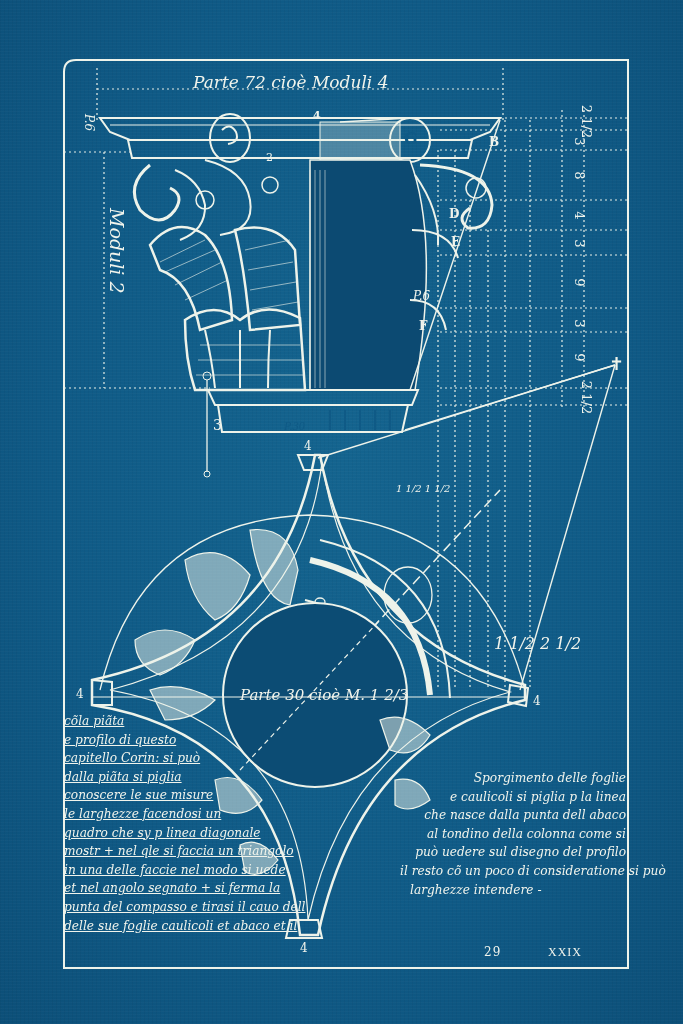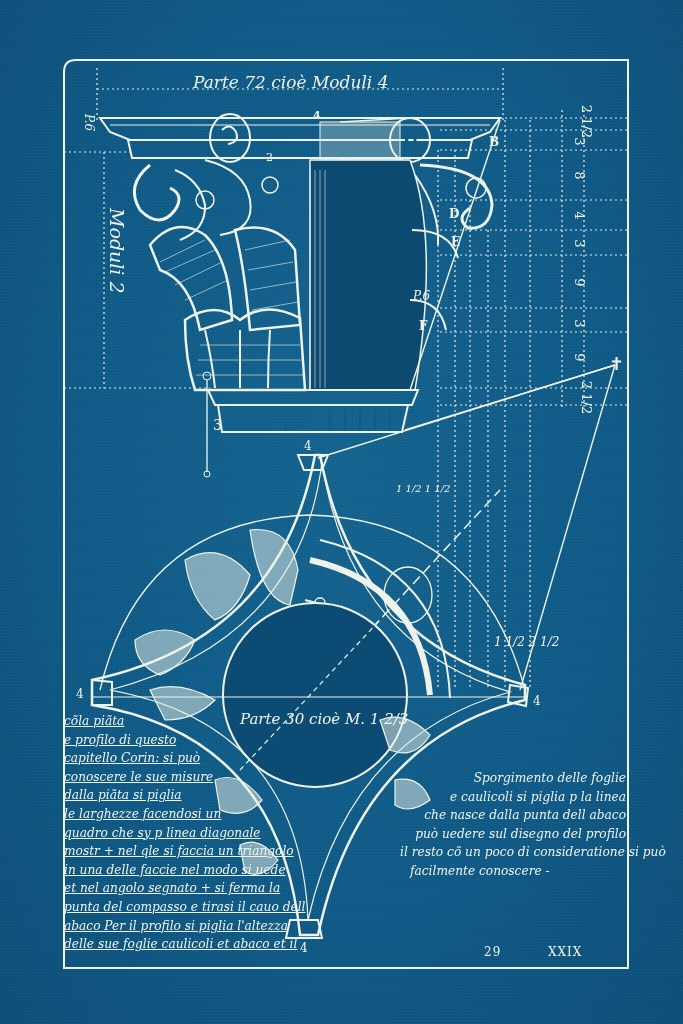--- a/index.html
+++ b/index.html
@@ -229,46 +229,46 @@
   <div class="scale" style="left:575px; top:275px;">9</div>
   <div class="scale" style="left:575px; top:316px;">3</div>
   <div class="scale" style="left:575px; top:350px;">9</div>
   <div class="scale" style="left:570px; top:390px;">2 1/2</div>
 
   <div class="lbl" style="left:304px; top:440px; font-weight:normal;">4</div>
   <div class="lbl" style="left:76px; top:688px; font-weight:normal;">4</div>
   <div class="lbl" style="left:533px; top:695px; font-weight:normal;">4</div>
   <div class="lbl" style="left:300px; top:942px; font-weight:normal;">4</div>
   <div class="txt" style="left:396px; top:484px; font-size:10px;">1 1/2 1 1/2</div>
-  <div class="txt" style="left:494px; top:636px; font-size:12px;">1 1/2 2 1/2</div>
-
-  <div class="txt" style="left:240px; top:712px; font-size:15px;">Parte 30 cioè M. 1 2/3</div>
+  <div class="txt" style="left:494px; top:636px; font-size:16px;">1 1/2 2 1/2</div>
+
+  <div class="txt" style="left:240px; top:688px; font-size:15px;">Parte 30 cioè M. 1 2/3</div>
 
   <div class="para" style="left:64px; top:712px;text-decoration:underline;">
     <div>cõla piãta</div>
     <div>e profilo di questo</div>
     <div>capitello Corin: si può</div>
+    <div>dalla piãta si piglia</div>
     <div>conoscere le sue misure</div>
-    <div>dalla piãta si piglia</div>
     <div>le larghezze facendosi un</div>
     <div>quadro che sy p linea diagonale</div>
     <div>mostr + nel qle si faccia un triangolo</div>
     <div>in una delle faccie nel modo si uede</div>
     <div>et nel angolo segnato + si ferma la</div>
     <div>punta del compasso e tirasi il cauo dell</div>
-    <div>abaco Per il profilo si piglia l'altezza</div>
     <div>delle sue foglie caulicoli et abaco et il</div>
   </div>
 
   <div class="para" style="left:400px; top:737px; text-align:right; width:226px;margin-top:32px;">
     <div>Sporgimento delle foglie</div>
     <div>e caulicoli si piglia p la linea</div>
     <div>che nasce dalla punta dell abaco</div>
+    <div>al tondino della colonna come si</div>
     <div>può uedere sul disegno del profilo</div>
     <div>il resto cõ un poco di consideratione si può</div>
-    <div style="text-align:left; padding-left:10px;">facilmente conoscere -</div>
+    <div style="text-align:left; padding-left:10px;">larghezze intendere -</div>
   </div>
 
 
   <div class="folio" style="left:484px; top:945px;">29</div>
-  <div class="folio" style="left:548px; top:945px;">XXIX</div>
+  <div class="folio" style="left:548px; top:945px;font-family:Liberation Serif, serif;">XXIX</div>
 
 </div>
 
 </body></html>

